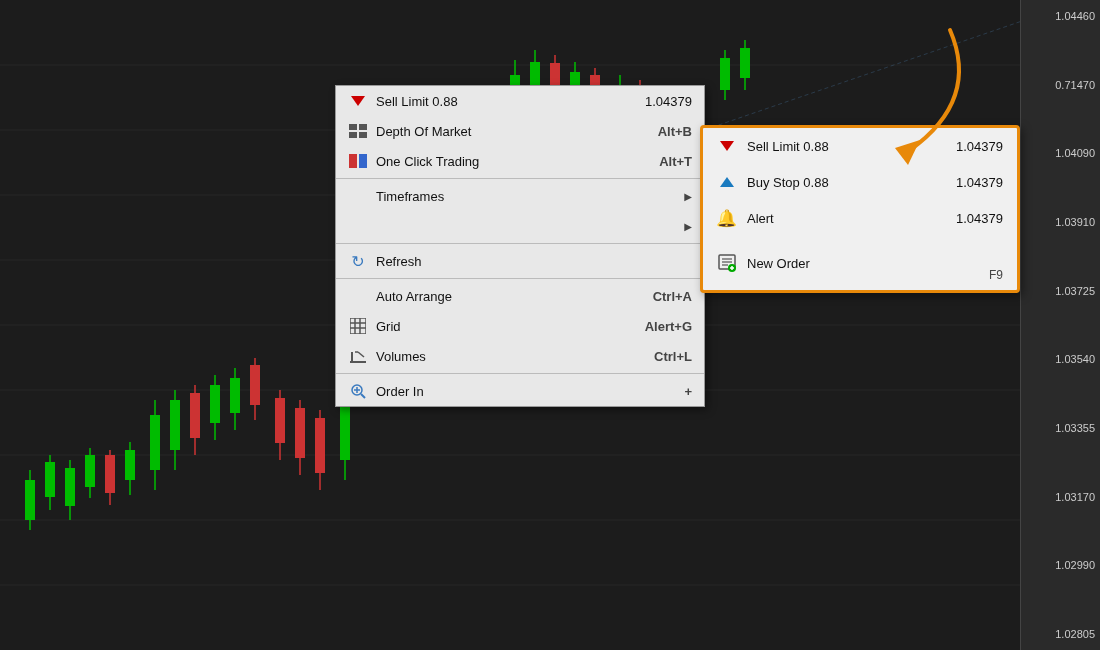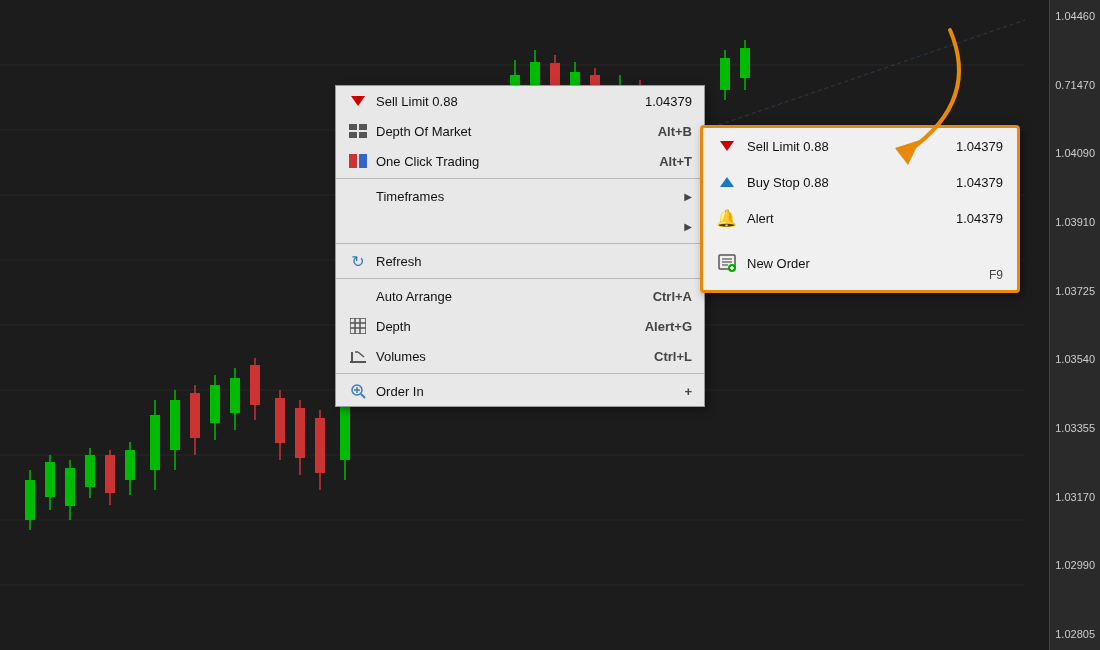--- a/index.html
+++ b/index.html
@@ -20,21 +20,21 @@
       inset: 0;
       background: #1c1c1c;
       overflow: hidden;
     }
 
     
     .price-axis {
       position: absolute;
       right: 0;
       top: 0;
-      width: 51px;
+      width: 80px;
       height: 100%;
       background: #2a2a2a;
       border-left: 1px solid #444;
       display: flex;
       flex-direction: column;
       justify-content: space-between;
       padding: 10px 5px;
     }
 
     .price-label {
@@ -422,21 +422,21 @@
   <div class="menu-item">
     <div class="menu-item-icon">
       <svg width="16" height="16" viewBox="0 0 16 16">
         <line x1="0" y1="5" x2="16" y2="5" stroke="#555" stroke-width="1.5"></line>
         <line x1="0" y1="10" x2="16" y2="10" stroke="#555" stroke-width="1.5"></line>
         <line x1="5" y1="0" x2="5" y2="16" stroke="#555" stroke-width="1.5"></line>
         <line x1="10" y1="0" x2="10" y2="16" stroke="#555" stroke-width="1.5"></line>
         <rect x="0" y="0" width="16" height="16" fill="none" stroke="#555" stroke-width="1.5"></rect>
       </svg>
     </div>
-    <span class="menu-item-label">Depth</span>
+    <span class="menu-item-label">Grid</span>
     <span class="menu-item-shortcut">Alert+G</span>
   </div>
 
   <div class="menu-item">
     <div class="menu-item-icon">
       <svg width="16" height="16" viewBox="0 0 16 16">
         <line x1="2" y1="14" x2="2" y2="4" stroke="#555" stroke-width="2"></line>
         <line x1="0" y1="14" x2="16" y2="14" stroke="#555" stroke-width="2"></line>
         <line x1="5" y1="4" x2="8" y2="4" stroke="#555" stroke-width="1.5"></line>
         <line x1="8" y1="4" x2="14" y2="9" stroke="#555" stroke-width="1.5"></line>

